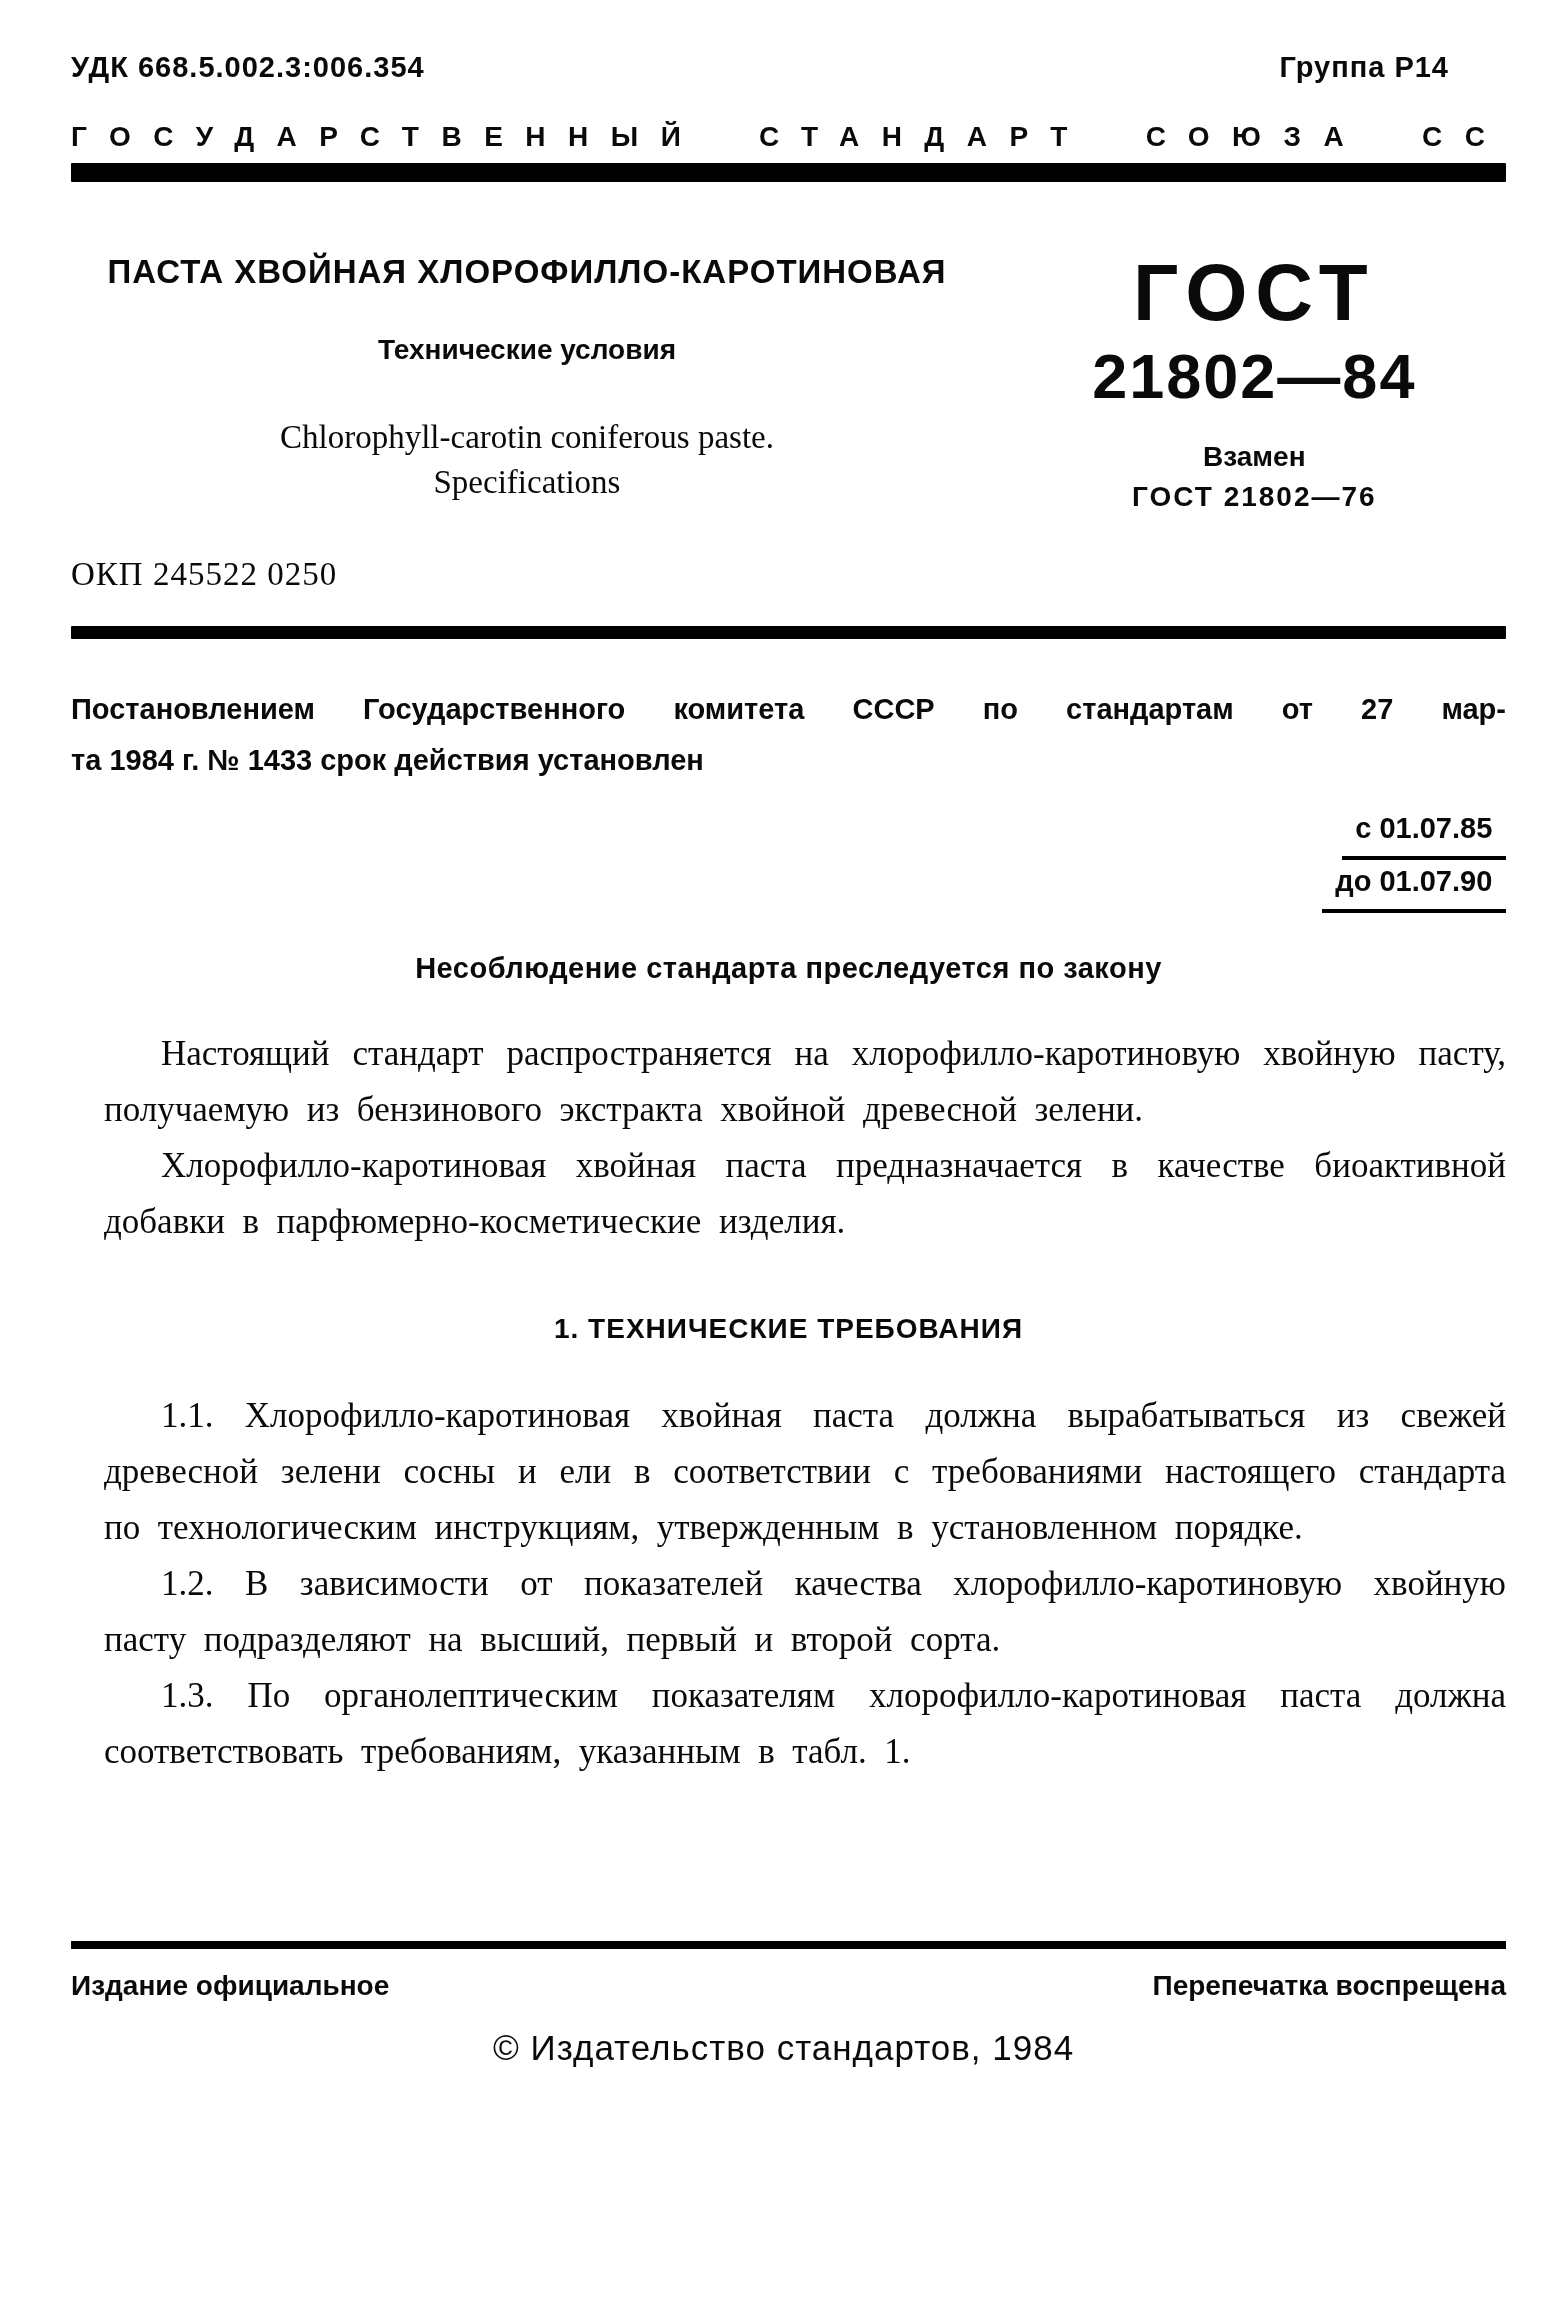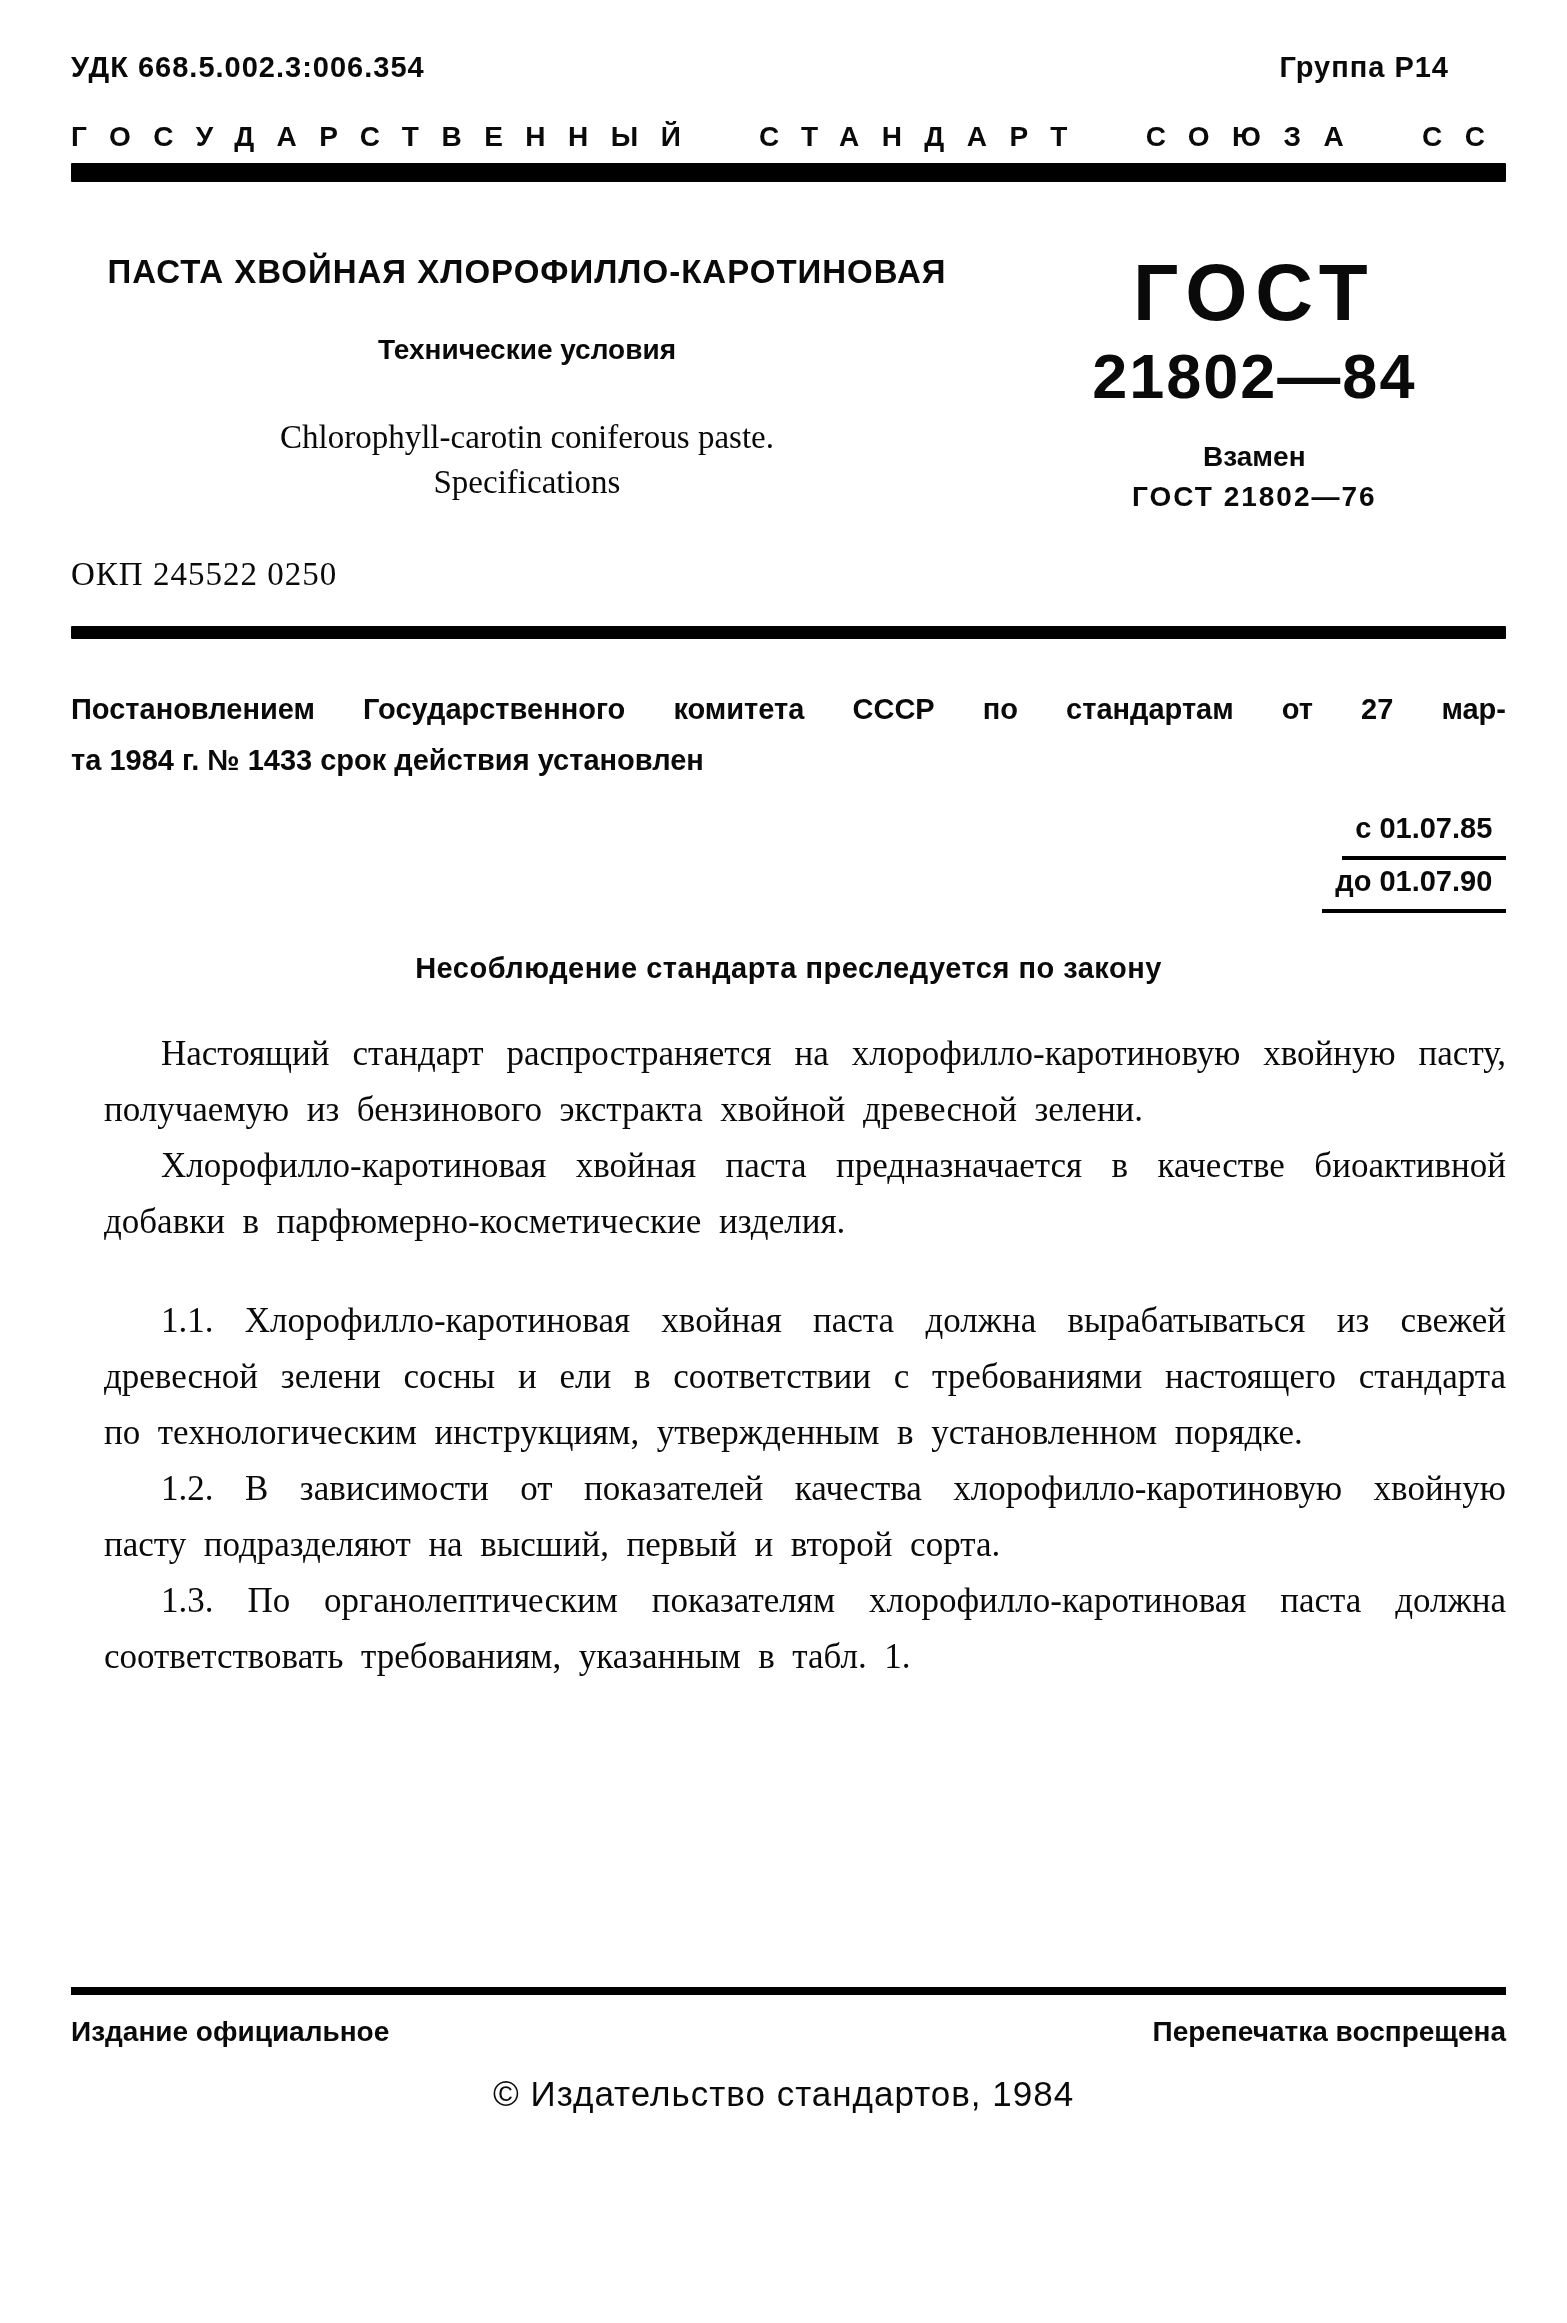--- a/index.html
+++ b/index.html
@@ -70,21 +70,21 @@
   }
   .body-text p{margin:0;text-indent:57px;}
   .intro{margin-top:41px;}
   .section-heading{
     margin-top:63px;text-align:center;
     font-weight:bold;font-size:28px;letter-spacing:1px;
   }
   .section-body{margin-top:43px;}
   
   .footer{
-    position:absolute;left:71px;right:61px;top:1987px;
+    position:absolute;left:71px;right:61px;top:1941px;
   }
   .footer-rule{height:7.8px;background:#000;}
   .footer-row{
     display:flex;justify-content:space-between;
     margin-top:21.6px;font-weight:bold;font-size:28px;
   }
   .copyright{
     margin-top:25.5px;text-align:center;
     font-size:35px;letter-spacing:1px;
     padding-right:9.8px;
@@ -137,20 +137,21 @@
     </div>
   </div>
 
   <div class="law-notice">Несоблюдение стандарта преследуется по закону</div>
 
   <div class="body-text intro">
     <p>Настоящий стандарт распространяется на хлорофилло-каротиновую хвойную пасту, получаемую из бензинового экстракта хвойной древесной зелени.</p>
     <p>Хлорофилло-каротиновая хвойная паста предназначается в качестве биоактивной добавки в парфюмерно-косметические изделия.</p>
   </div>
 
+  <div class="section-heading">1. ТЕХНИЧЕСКИЕ ТРЕБОВАНИЯ</div>
   <div class="body-text section-body">
     <p>1.1. Хлорофилло-каротиновая хвойная паста должна вырабатываться из свежей древесной зелени сосны и ели в соответствии с требованиями настоящего стандарта по технологическим инструкциям, утвержденным в установленном порядке.</p>
     <p>1.2. В зависимости от показателей качества хлорофилло-каротиновую хвойную пасту подразделяют на высший, первый и второй сорта.</p>
     <p>1.3. По органолептическим показателям хлорофилло-каротиновая паста должна соответствовать требованиям, указанным в табл. 1.</p>
   </div>
 
   <div class="footer">
     <div class="footer-rule"></div>
     <div class="footer-row">
       <span>Издание официальное</span>

